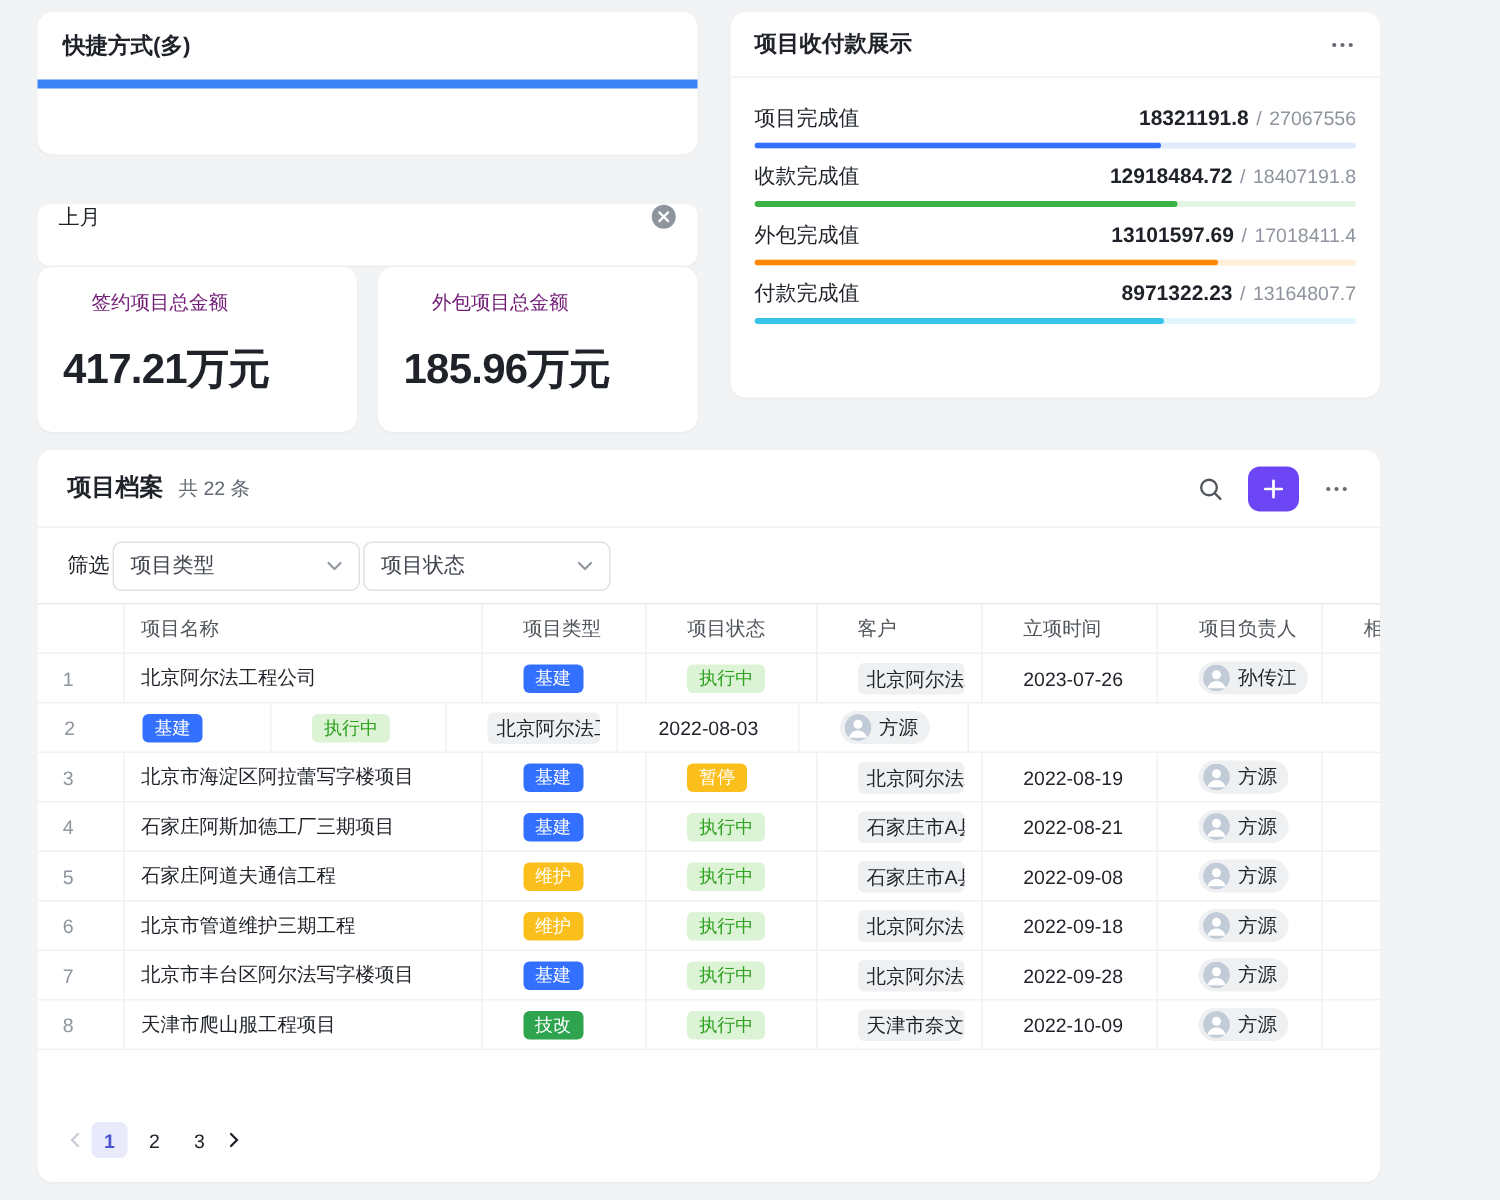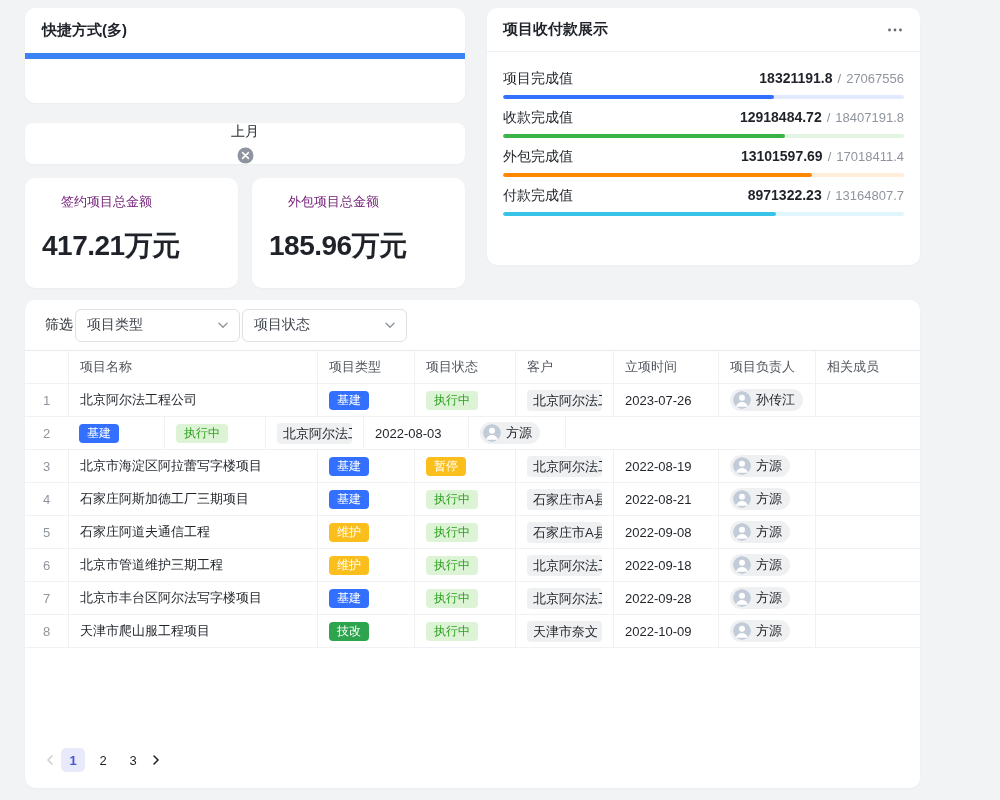--- a/index.html
+++ b/index.html
@@ -11,21 +11,21 @@
     position:relative;
     overflow:hidden;
   }
   .card { background:#fff; border-radius:10px; position:absolute; box-shadow:0 1px 2px rgba(31,35,41,.03); }
 
   
   .shortcuts { left:25px; top:8px; width:440px; height:95px; }
   .shortcuts .hd { padding:13px 17px; font-size:15px; font-weight:700; border-bottom:6px solid #3b82f6; }
 
   
-  .datebar { left:25px; top:123px; width:440px; height:41px; border-radius:8px; display:flex; align-items:center; justify-content:space-between; padding:0 14px;flex-direction:column; }
+  .datebar { left:25px; top:136px; width:440px; height:41px; border-radius:8px; display:flex; align-items:flex-start; justify-content:space-between; padding:0 14px; }
   .datebar .lbl { font-size:14px; color:#1f2329; }
   .icon-clear { width:17px; height:17px; cursor:pointer; }
 
   
   .stat1 { left:25px; top:178px; }
   .stat2 { left:252px; top:178px; }
   .stat { width:213px; height:110px; padding:15px 17px; }
   .stat .lbl { font-size:13px; color:#701a75;margin-left:19px; }
   .stat .val { font-size:28px; font-weight:700; margin-top:16px; letter-spacing:-.5px; }
 
@@ -53,21 +53,21 @@
   .hd-tools { margin-left:auto; display:flex; align-items:center; gap:16px; }
   .icon-search { width:18px; height:18px; cursor:pointer; }
   .btn-add { width:34px; height:30px; border:none; border-radius:8px; display:flex; align-items:center; justify-content:center; cursor:pointer; }
 
   .filterrow { display:flex; align-items:center; gap:2px; padding:0 20px; height:51px; border-bottom:1px solid #e8eaed; }
   .filterrow .lbl { font-size:14px; color:#1f2329; }
   .dd { width:165px; height:33px; border:1px solid #dee0e3; border-radius:6px; display:flex; align-items:center; justify-content:space-between; padding:0 11px; cursor:pointer; background:#fff; }
   .dd .dd-lbl { font-size:14px; color:#41464e; }
 
   .tbl { width:100%; }
-  .tr { display:flex; border-bottom:1px solid #f0f1f2; height:33px; }
+  .tr { display:flex; border-bottom:1px solid #f0f1f2; height:33px;gap:16px; }
   .tr.thead { height:33px; }
   .td { display:flex; align-items:center; padding:0 11px; border-right:1px solid #f0f1f2; overflow:hidden; white-space:nowrap; font-size:13px; }
   .thead .td { color:#51565d; }
   .c-idx { width:43px; justify-content:center; padding:0; color:#8f959e; border-right:none; }
   .c-name { width:250px; border-left:1px solid #f0f1f2; }
   .c-type { width:97px; }
   .c-status { width:101px; }
   .c-cust { width:98px; }
   .c-date { width:105px; }
   .c-owner { width:97px; }
@@ -173,20 +173,40 @@
         </span>
       </div>
       <div class="metric-bar" style="background: rgb(225, 246, 252);">
         <div class="metric-fill" style="width: 68.1%; background: rgb(56, 195, 232);"></div>
       </div>
     </div>
   </div>
 </div>
 
 <div class="card archive">
+  <div class="hd">
+    <span class="ttl">项目档案</span>
+    <span class="cnt">共 22 条</span>
+    <div class="hd-tools">
+      <svg class="icon-search" viewBox="0 0 18 18">
+        <circle cx="8" cy="8" r="5.2" fill="none" stroke="#51565d" stroke-width="1.6"></circle>
+        <path d="M12 12 L15.6 15.6" stroke="#51565d" stroke-width="1.6" stroke-linecap="round"></path>
+      </svg>
+      <button class="btn-add" style="background: rgb(108, 70, 245);">
+        <svg width="14" height="14" viewBox="0 0 14 14">
+          <path d="M7 1.5 V12.5 M1.5 7 H12.5" stroke="#fff" stroke-width="1.8" stroke-linecap="round"></path>
+        </svg>
+      </button>
+      <svg class="icon-more" viewBox="0 0 18 18">
+        <circle cx="3.5" cy="9" r="1.4" fill="#646a73"></circle>
+          <circle cx="9" cy="9" r="1.4" fill="#646a73"></circle>
+          <circle cx="14.5" cy="9" r="1.4" fill="#646a73"></circle>
+      </svg>
+    </div>
+  </div>
 
   <div class="filterrow">
     <span class="lbl">筛选</span>
     <div class="dd">
       <span class="dd-lbl">项目类型</span>
       <svg width="10" height="7" viewBox="0 0 10 7">
         <path d="M1 1.3 L5 5.3 L9 1.3" fill="none" stroke="#8f959e" stroke-width="1.4" stroke-linecap="round"></path>
       </svg>
     </div>
     <div class="dd">

